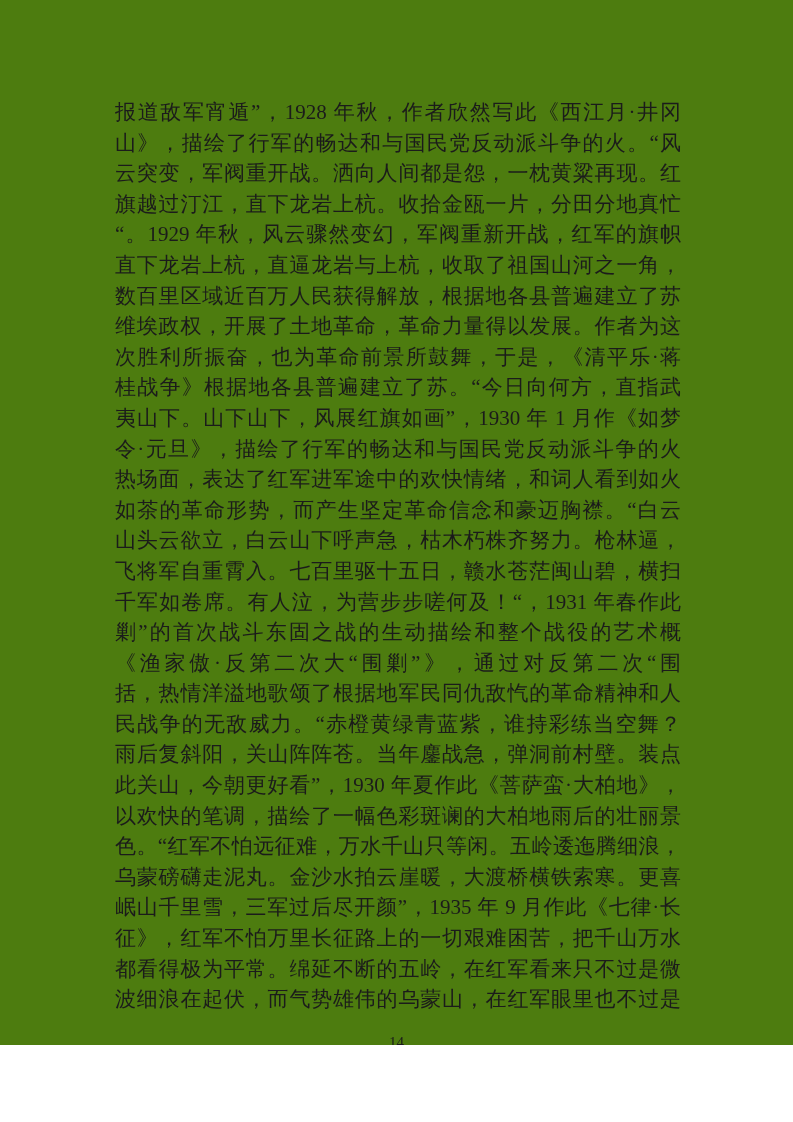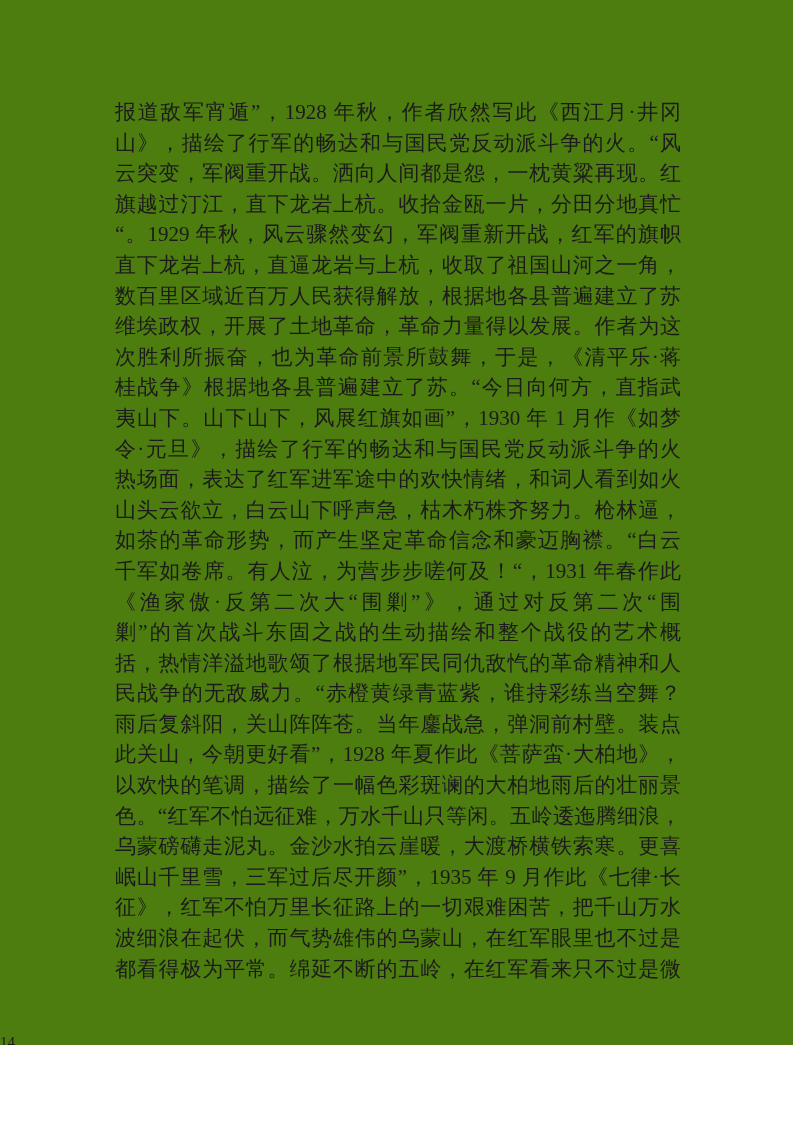--- a/index.html
+++ b/index.html
@@ -28,21 +28,21 @@
     color: #1b1b1b;
     text-align: justify;
     text-align-last: justify;
     overflow: hidden;
   }
   .page-number {
     position: absolute;
     top: 1034px;
     left: 0;
     width: 100%;
-    text-align: left;
+    text-align: center;
     font-size: 15px;
     color: #1b1b1b;
   }
 </style>
 </head>
 <body>
 
 <div class="page">
   <div class="text-block">
       <div class="text-line">报道敌军宵遁”，1928 年秋，作者欣然写此《西江月·井冈</div>
@@ -51,31 +51,32 @@
       <div class="text-line">旗越过汀江，直下龙岩上杭。收拾金瓯一片，分田分地真忙</div>
       <div class="text-line">“。1929 年秋，风云骤然变幻，军阀重新开战，红军的旗帜</div>
       <div class="text-line">直下龙岩上杭，直逼龙岩与上杭，收取了祖国山河之一角，</div>
       <div class="text-line">数百里区域近百万人民获得解放，根据地各县普遍建立了苏</div>
       <div class="text-line">维埃政权，开展了土地革命，革命力量得以发展。作者为这</div>
       <div class="text-line">次胜利所振奋，也为革命前景所鼓舞，于是，《清平乐·蒋</div>
       <div class="text-line">桂战争》根据地各县普遍建立了苏。“今日向何方，直指武</div>
       <div class="text-line">夷山下。山下山下，风展红旗如画”，1930 年 1 月作《如梦</div>
       <div class="text-line">令·元旦》，描绘了行军的畅达和与国民党反动派斗争的火</div>
       <div class="text-line">热场面，表达了红军进军途中的欢快情绪，和词人看到如火</div>
+      <div class="text-line">如茶的革命形势，而产生坚定革命信念和豪迈胸襟。“白云</div>
       <div class="text-line">山头云欲立，白云山下呼声急，枯木朽株齐努力。枪林逼，</div>
-      <div class="text-line">如茶的革命形势，而产生坚定革命信念和豪迈胸襟。“白云</div>
+      <div class="text-line">飞将军自重霄入。七百里驱十五日，赣水苍茫闽山碧，横扫</div>
       <div class="text-line">千军如卷席。有人泣，为营步步嗟何及！“，1931 年春作此</div>
+      <div class="text-line">剿”的首次战斗东固之战的生动描绘和整个战役的艺术概</div>
       <div class="text-line">《渔家傲·反第二次大“围剿”》，通过对反第二次“围</div>
-      <div class="text-line">剿”的首次战斗东固之战的生动描绘和整个战役的艺术概</div>
       <div class="text-line">括，热情洋溢地歌颂了根据地军民同仇敌忾的革命精神和人</div>
       <div class="text-line">民战争的无敌威力。“赤橙黄绿青蓝紫，谁持彩练当空舞？</div>
       <div class="text-line">雨后复斜阳，关山阵阵苍。当年鏖战急，弹洞前村壁。装点</div>
-      <div class="text-line">此关山，今朝更好看”，1928 年夏作此《菩萨蛮·大柏地》，</div>
+      <div class="text-line">此关山，今朝更好看”，1930 年夏作此《菩萨蛮·大柏地》，</div>
       <div class="text-line">以欢快的笔调，描绘了一幅色彩斑谰的大柏地雨后的壮丽景</div>
       <div class="text-line">色。“红军不怕远征难，万水千山只等闲。五岭逶迤腾细浪，</div>
       <div class="text-line">乌蒙磅礴走泥丸。金沙水拍云崖暖，大渡桥横铁索寒。更喜</div>
       <div class="text-line">岷山千里雪，三军过后尽开颜”，1935 年 9 月作此《七律·长</div>
       <div class="text-line">征》，红军不怕万里长征路上的一切艰难困苦，把千山万水</div>
+      <div class="text-line">都看得极为平常。绵延不断的五岭，在红军看来只不过是微</div>
       <div class="text-line">波细浪在起伏，而气势雄伟的乌蒙山，在红军眼里也不过是</div>
-      <div class="text-line">都看得极为平常。绵延不断的五岭，在红军看来只不过是微</div>
     </div>
   <div class="page-number">14</div>
 </div>
 
 </body></html>

